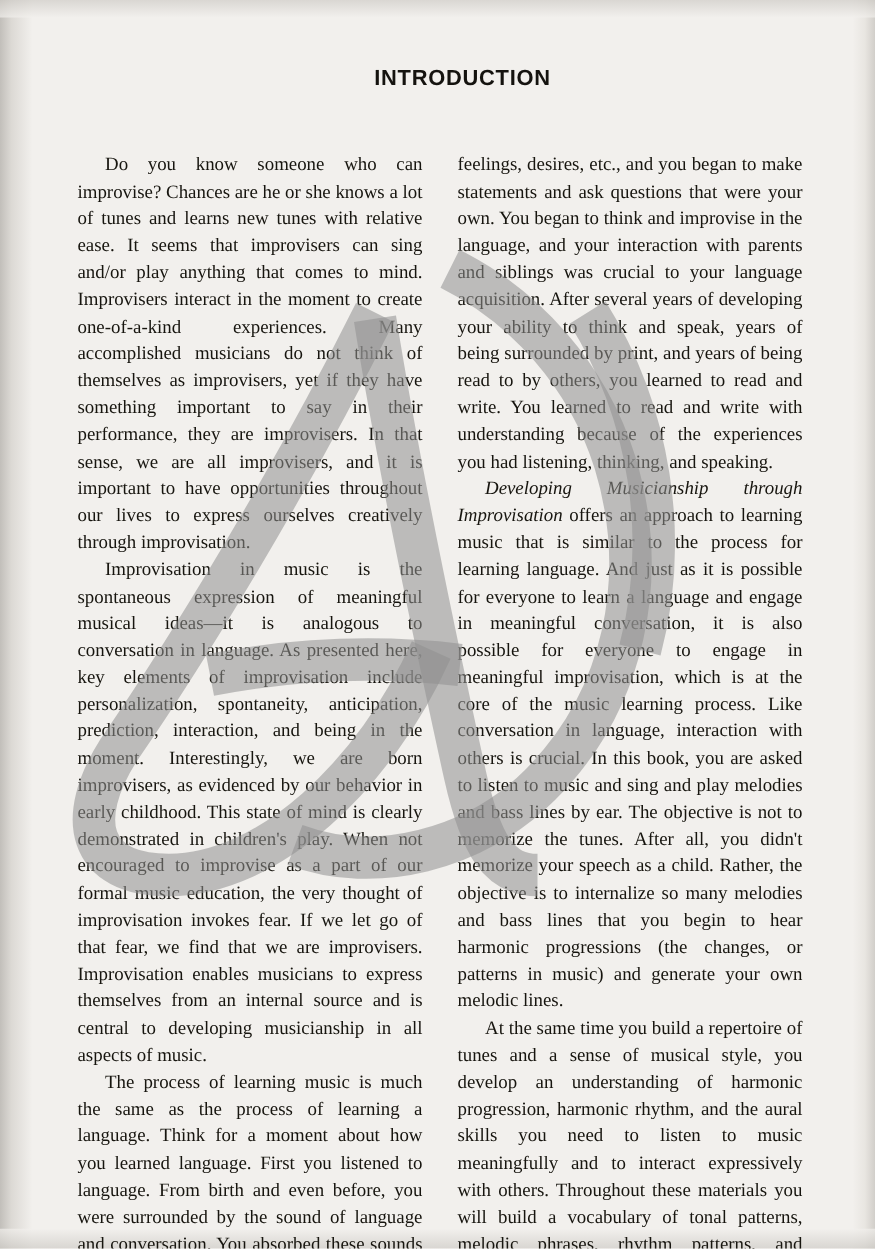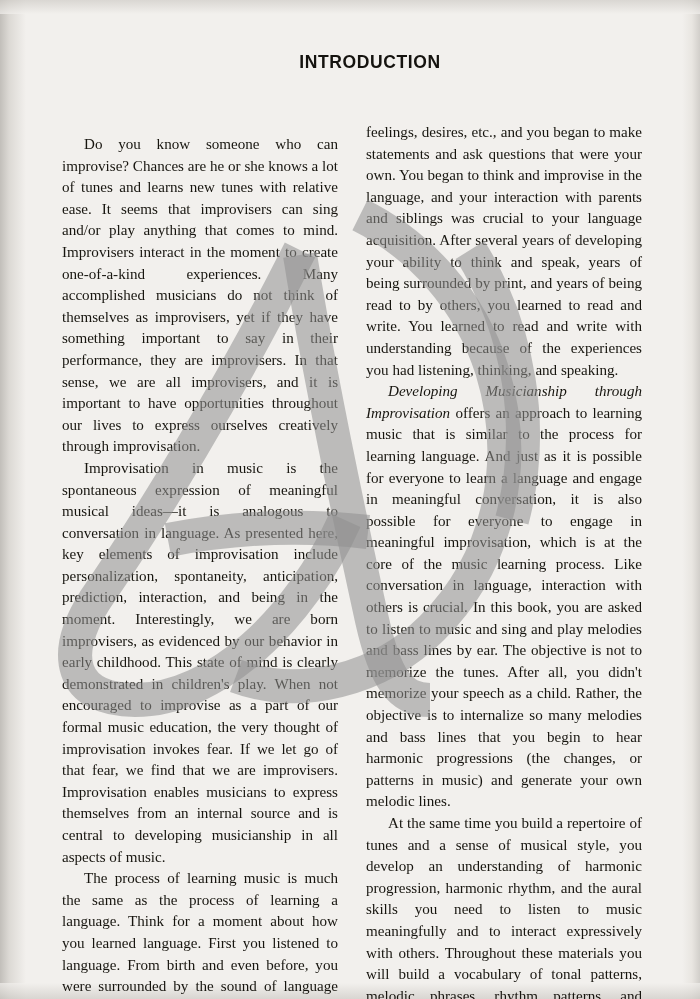--- a/index.html
+++ b/index.html
@@ -99,21 +99,20 @@
     text-justify: inter-word;
     color: #17150f;
     hyphens: auto;
     -webkit-hyphens: auto;
   }
   p.body + p.body {
     margin-top: 0;
   }
   p.indent {
     text-indent: 22px;
-    margin-top: 12px;
   }
   em.title-ital {
   }
 </style>
 </head>
 <body>
 
 <div class="page">
   <div class="page-edge-left"></div>
   <div class="page-edge-right"></div>

